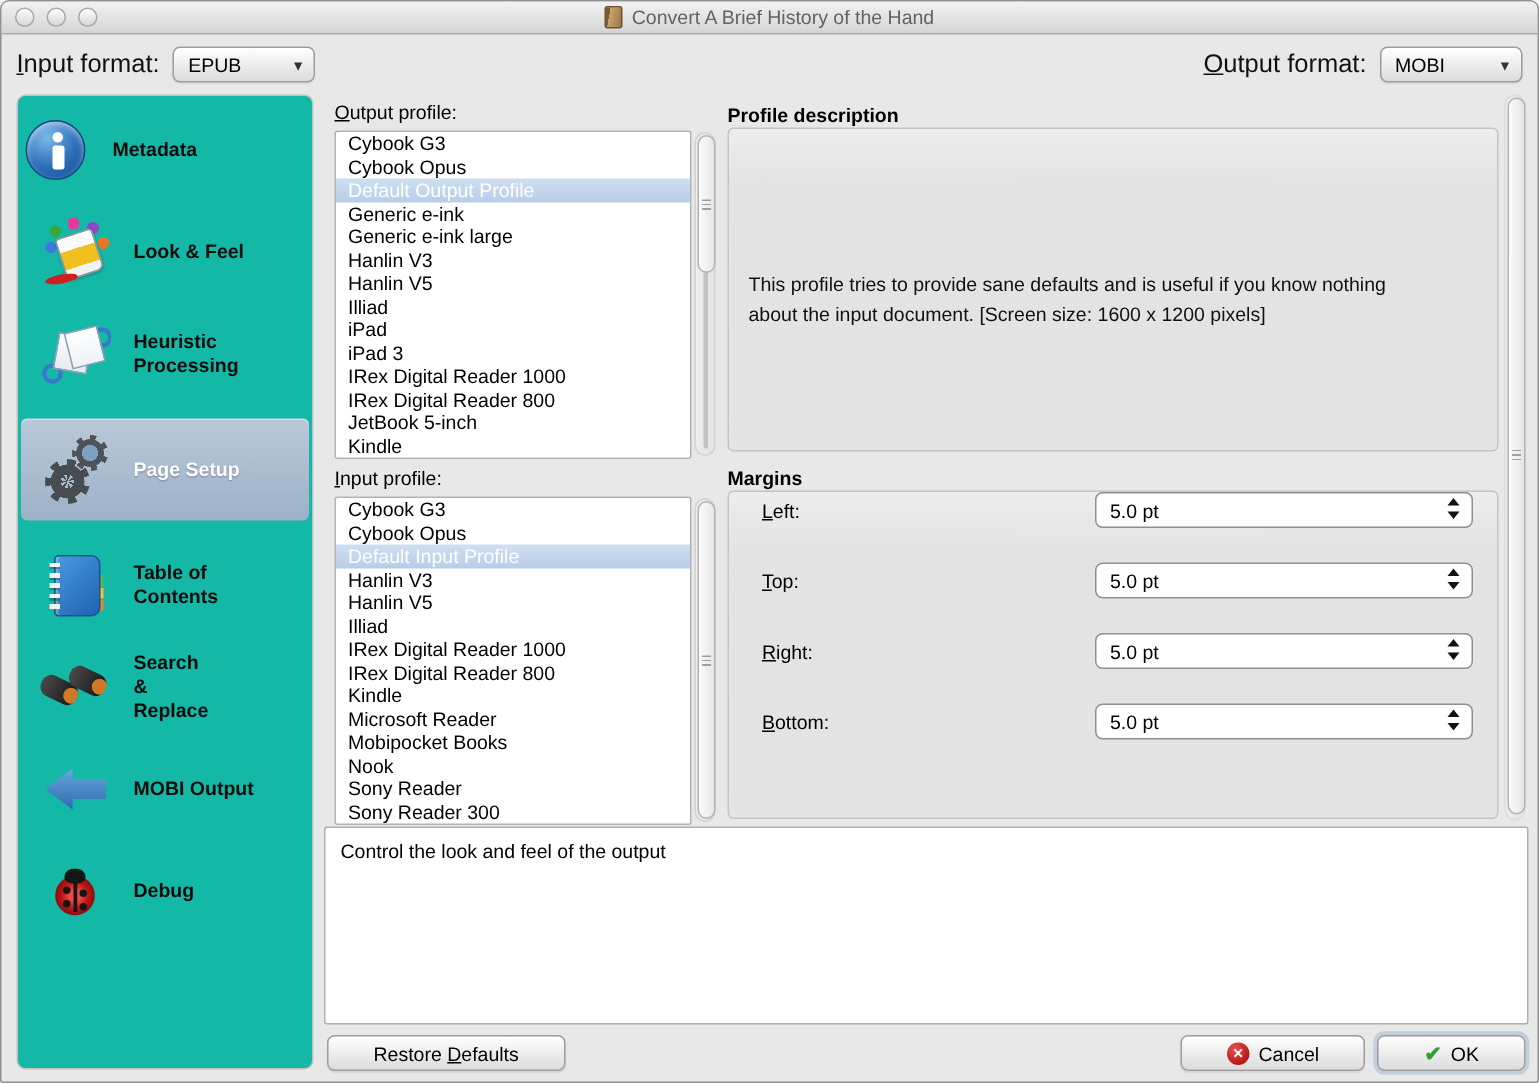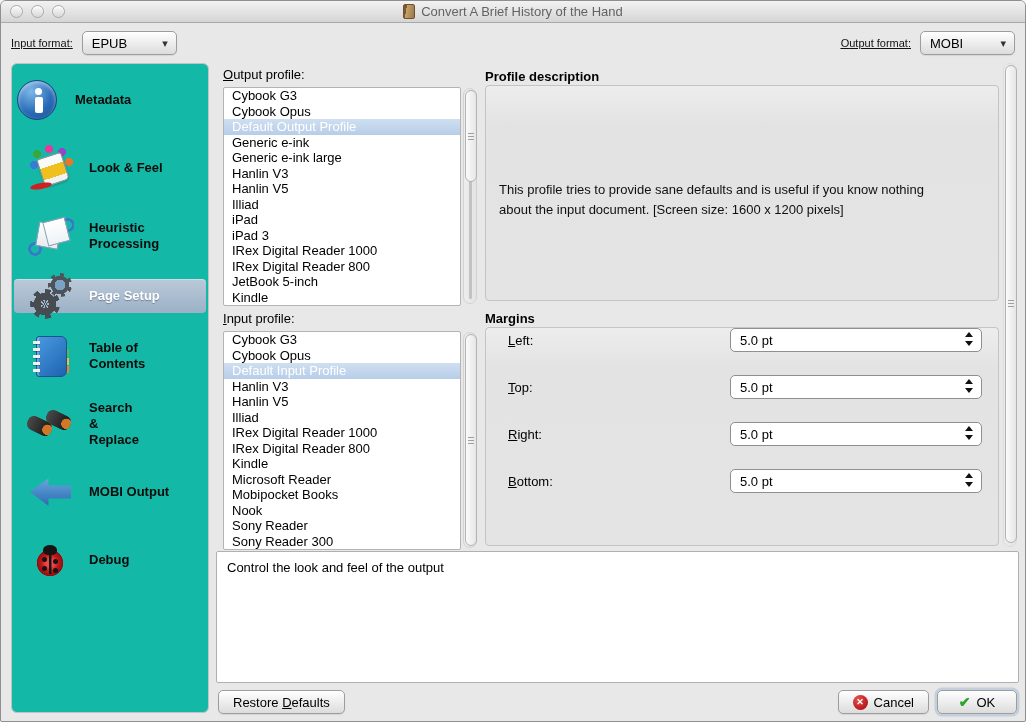--- a/index.html
+++ b/index.html
@@ -17,41 +17,41 @@
   .traffic{ position:absolute; left:9px; top:4px; display:flex; gap:8px; }
   .light{ width:13px; height:13px; border-radius:50%; border:1px solid #a9a9a9;
     background:linear-gradient(#fbfbfb,#d8d8d8); box-shadow:inset 0 1px 1px #fff; }
   .title-wrap{ margin:0 auto; display:flex; align-items:center; gap:6px; }
   .book-cover-icon{ width:12px; height:15px; border-radius:2px;
     background:linear-gradient(100deg,#7a5a34 0 3px,#c8a46c 3px,#9a7848);
     border:1px solid #6d5230; }
   .win-title{ font-size:13px; color:#636363; }
   
   .format-bar{ position:absolute; left:0; top:22px; width:100%; height:40px; }
-  .fmt-label{ font-size:11px; color:#111;text-decoration:underline; }
+  .fmt-label{ font-size:17px; color:#111; }
   .fmt-group{ position:absolute; top:8px; display:flex; align-items:center; gap:9px; }
   .fmt-group.left{ left:10px; }
   .fmt-group.right{ right:10px; }
   .dropdown{
     width:95px; height:24px; border:1px solid #9d9d9d; border-radius:5px;
     background:linear-gradient(#ffffff,#efefef 45%,#dcdcdc);
     box-shadow:inset 0 1px 0 #fff, 0 1px 1px rgba(0,0,0,.08);
     display:flex; align-items:center; justify-content:space-between;
     padding:0 8px 0 9px; font-size:13px; color:#000;
   }
   .chev{ font-size:11px; color:#333; }
   
   .sidebar{
     position:absolute; left:10px; top:62px; width:198px; height:650px;
     background:#14b8a6; border:1px solid #c2c2c2; border-radius:6px;
     display:flex; flex-direction:column; padding-top:2px; overflow:hidden;
   }
   .side-item{ height:68px; margin:0 2px; display:flex; align-items:center; border-radius:4px; }
   .side-item.selected{
-    height:34px; margin:9px 2px;
+    height:68px; margin:9px 2px;
     background:linear-gradient(#bac9d9,#9cb1c6);
     box-shadow:inset 0 1px 0 rgba(255,255,255,.35);
   }
   .side-label{ font-size:13px; font-weight:bold; color:#0b0b0b; margin-left:15px;
     white-space:pre-line; line-height:16px; }
   .side-item.selected .side-label{ color:#fff; text-shadow:0 1px 1px rgba(40,60,80,.45); }
   .icon-box{ position:relative; width:46px; height:46px; margin-left:14px; flex:none; }
   
   .info-icon{ border-radius:50%; width:40px; height:40px; margin:3px;
     background:radial-gradient(circle at 35% 28%, #7cb8e8, #2a6cb8 55%, #174d92);
@@ -176,21 +176,21 @@
   .footer-box{
     position:absolute; left:215px; top:550px; width:803px; height:132px;
     background:#fff; border:1px solid #b0b0b0; border-radius:2px;
     font-size:13px; color:#000; padding:8px 10px;
   }
   .btn{
     height:24px; border:1px solid #9d9d9d; border-radius:5px;
     background:linear-gradient(#ffffff,#efefef 45%,#dcdcdc);
     box-shadow:inset 0 1px 0 #fff, 0 1px 1px rgba(0,0,0,.08);
     display:inline-flex; align-items:center; justify-content:center; gap:6px;
-    font-size:13px; color:#000; padding:0 14px;
+    font-size:13px; color:#000; padding:0 30px;
   }
   .restore-btn{ position:absolute; left:217px; top:689px; }
   .action-btns{ position:absolute; right:8px; top:689px; display:flex; gap:8px; }
   .btn.ok{ box-shadow:0 0 0 2.5px rgba(140,170,205,.4), inset 0 1px 0 #fff; min-width:80px; }
   .cancel-x-icon{ width:15px; height:15px; border-radius:50%;
     background:radial-gradient(circle at 35% 30%, #e85050, #b81818 70%);
     color:#fff; font-size:9px; font-weight:bold; line-height:15px; text-align:center; }
   .ok-check-icon{ color:#2fa032; font-size:14px; font-weight:bold; line-height:14px; }
 </style>
 </head>

